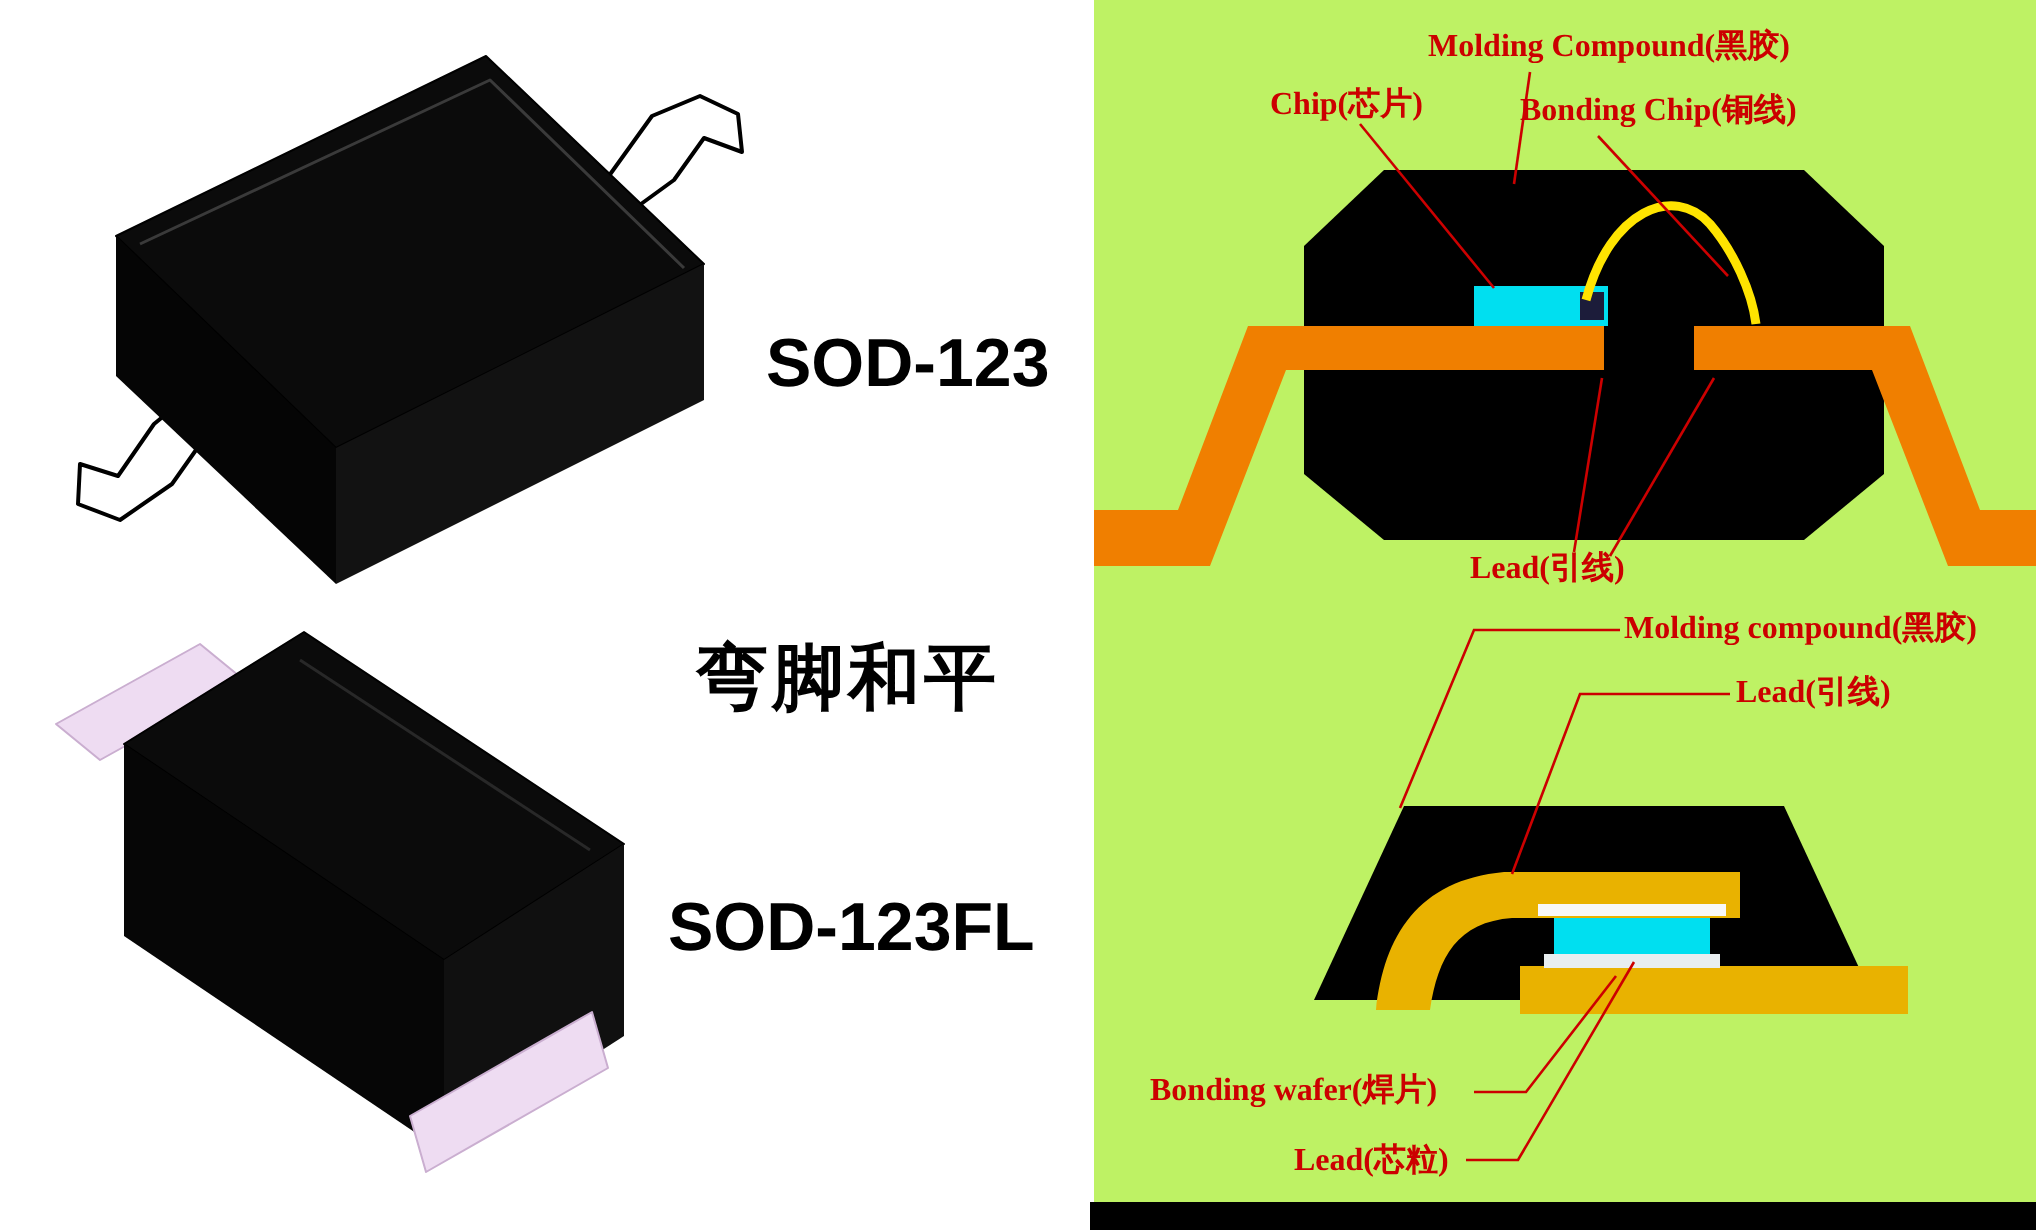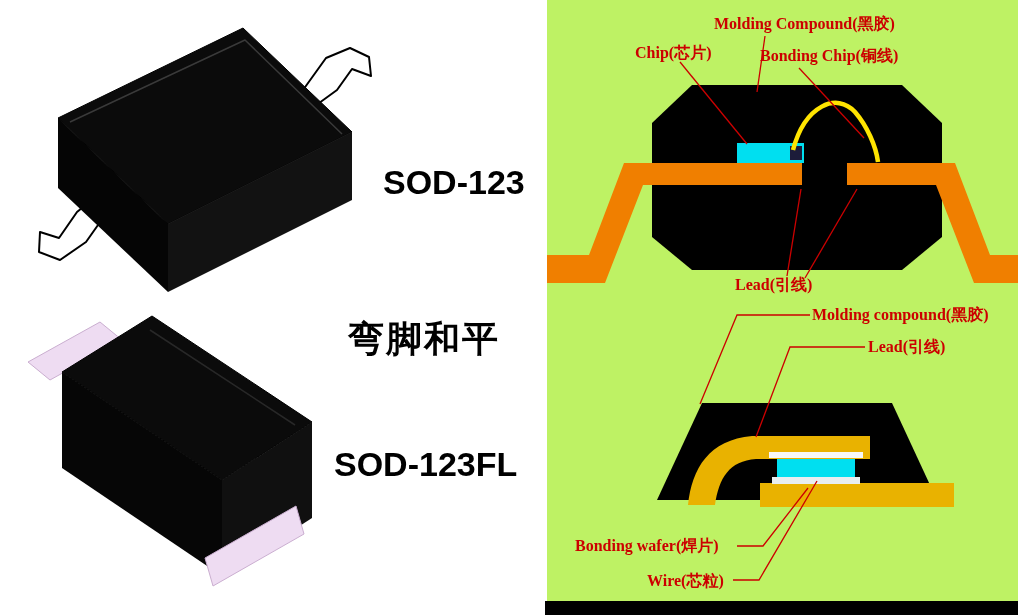--- a/index.html
+++ b/index.html
@@ -116,17 +116,17 @@
     </svg>
 
     <div class="dlabel lbl-molding-top" style="color: rgb(204, 0, 0);">Molding Compound(黑胶)</div>
     <div class="dlabel lbl-chip-top" style="color: rgb(204, 0, 0);">Chip(芯片)</div>
     <div class="dlabel lbl-bonding-wire" style="color: rgb(204, 0, 0);">Bonding Chip(铜线)</div>
     <div class="dlabel lbl-lead-top" style="color: rgb(204, 0, 0);">Lead(引线)</div>
 
     <div class="dlabel lbl-molding-bottom" style="color: rgb(204, 0, 0);">Molding compound(黑胶)</div>
     <div class="dlabel lbl-lead-bottom" style="color: rgb(204, 0, 0);">Lead(引线)</div>
     <div class="dlabel lbl-solder-wafer" style="color: rgb(204, 0, 0);">Bonding wafer(焊片)</div>
-    <div class="dlabel lbl-chip-bottom" style="color: rgb(204, 0, 0);">Wire(芯粒)</div>
+    <div class="dlabel lbl-chip-bottom" style="color: rgb(204, 0, 0);">Lead(芯粒)</div>
   </div>
 
   <div class="bottom-bar"></div>
 </div>
 
 </body></html>

